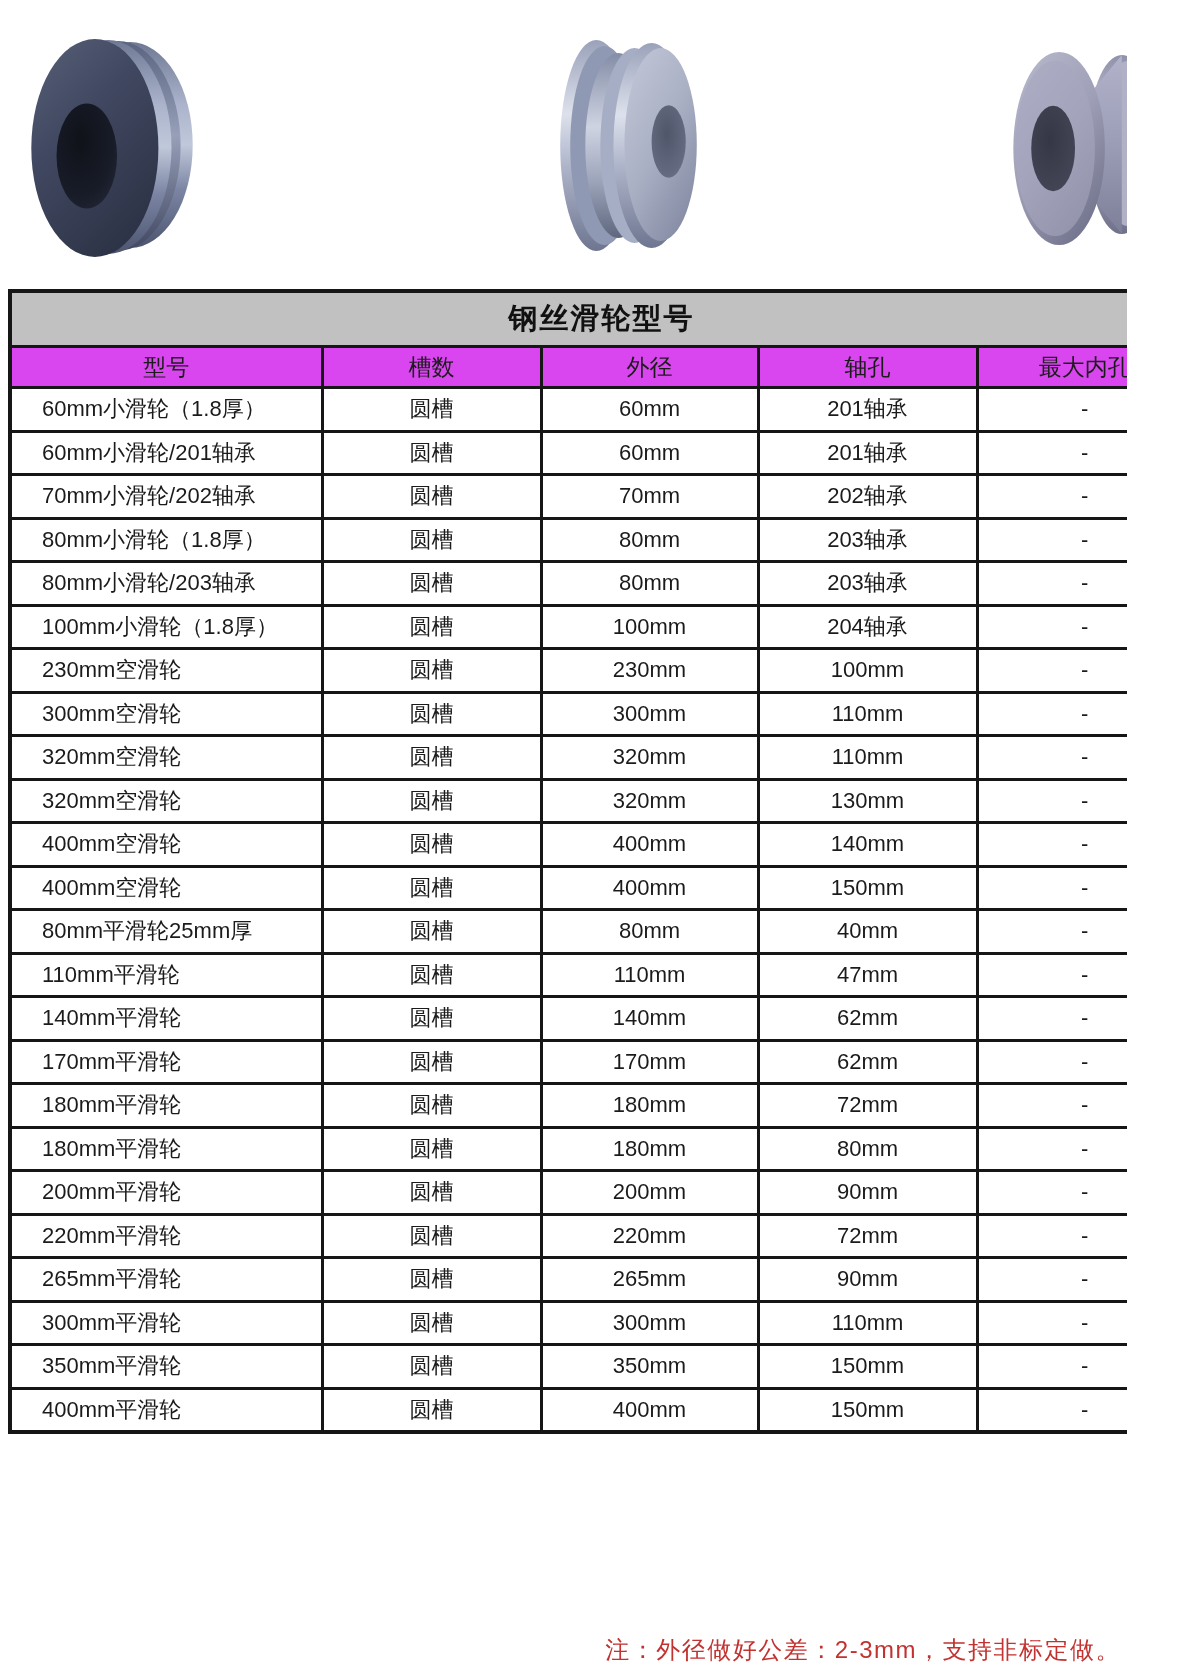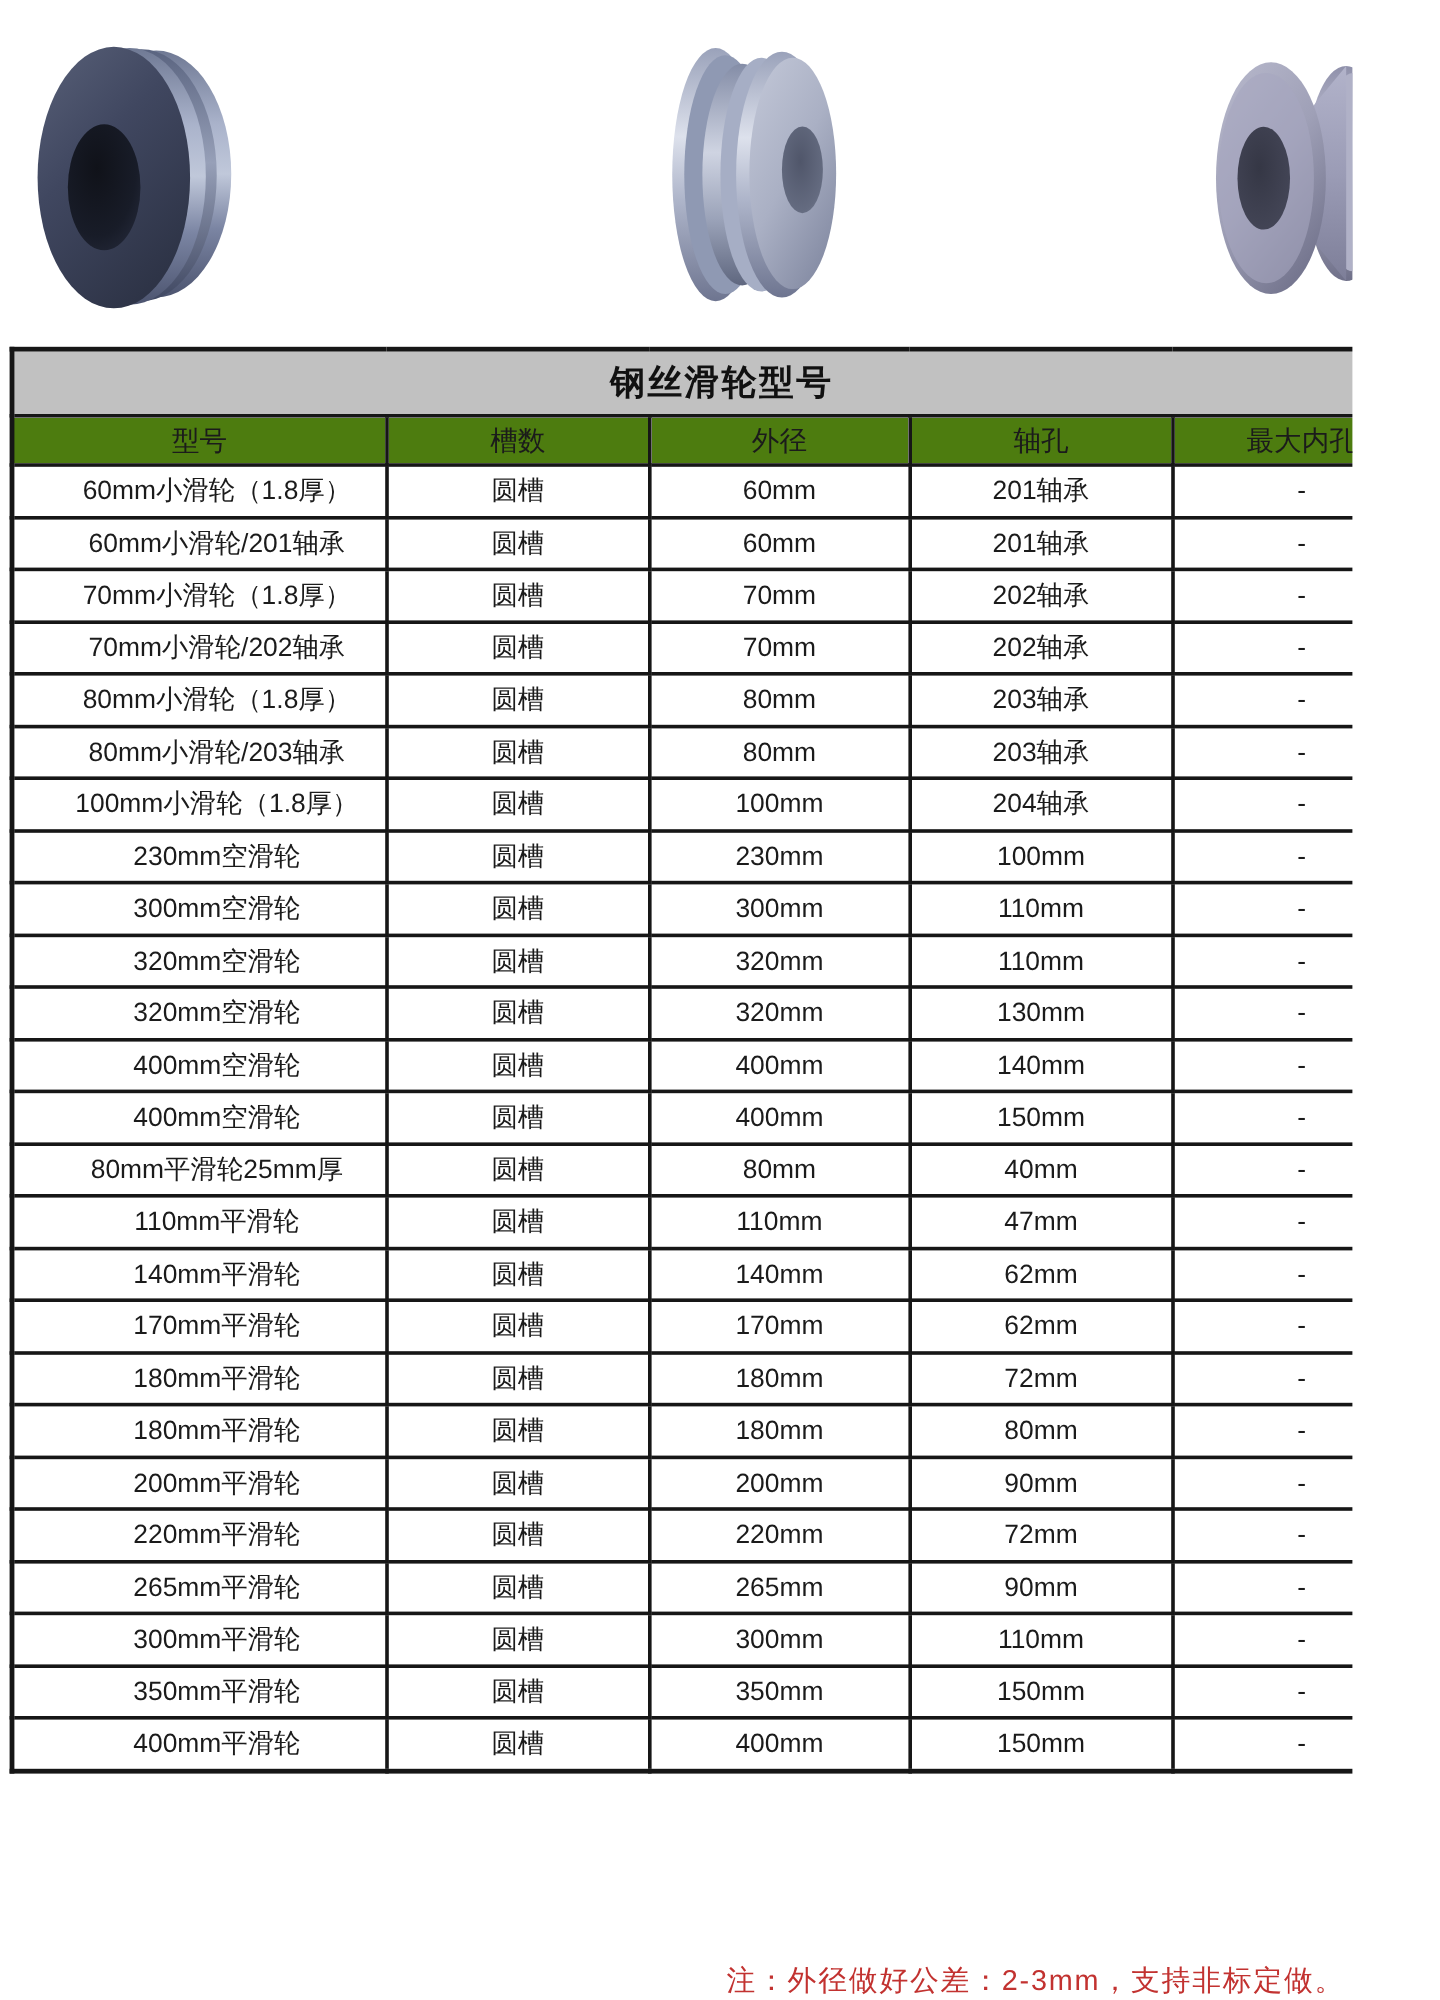--- a/index.html
+++ b/index.html
@@ -42,31 +42,31 @@
     text-align: center;
     letter-spacing: 2px;
     color: #111111;
   }
   #header-row th {
     height: 36px;
     font-size: 23px;
     font-weight: normal;
     text-align: center;
     color: #1b1b1b;
-    background: #4d7c0f;
+    background: #d946ef;
   }
   #table-body td {
     height: 38.5px;
     font-size: 22px;
     text-align: center;
     color: #1b1b1b;
     background: #ffffff;
   }
   #table-body td.model-col {
-    text-align: center;
+    text-align: left;
     padding-left: 30px;
   }
   .note {
     position: absolute;
     top: 1634px;
     right: 6px;
     font-size: 24px;
     letter-spacing: 1.5px;
     color: #c23230;
     margin-left: 48px;
@@ -205,34 +205,27 @@
           <td>-</td>
         </tr>
         <tr>
           <td class="model-col">60mm小滑轮/201轴承</td>
           <td>圆槽</td>
           <td>60mm</td>
           <td>201轴承</td>
           <td>-</td>
         </tr>
         <tr>
-          <td class="model-col">70mm小滑轮（1.8厚）</td>
+          <td class="model-col">70mm小滑轮/202轴承</td>
           <td>圆槽</td>
           <td>70mm</td>
           <td>202轴承</td>
           <td>-</td>
         </tr>
         <tr>
-          <td class="model-col">70mm小滑轮/202轴承</td>
-          <td>圆槽</td>
-          <td>70mm</td>
-          <td>202轴承</td>
-          <td>-</td>
-        </tr>
-        <tr>
           <td class="model-col">80mm小滑轮（1.8厚）</td>
           <td>圆槽</td>
           <td>80mm</td>
           <td>203轴承</td>
           <td>-</td>
         </tr>
         <tr>
           <td class="model-col">80mm小滑轮/203轴承</td>
           <td>圆槽</td>
           <td>80mm</td>

